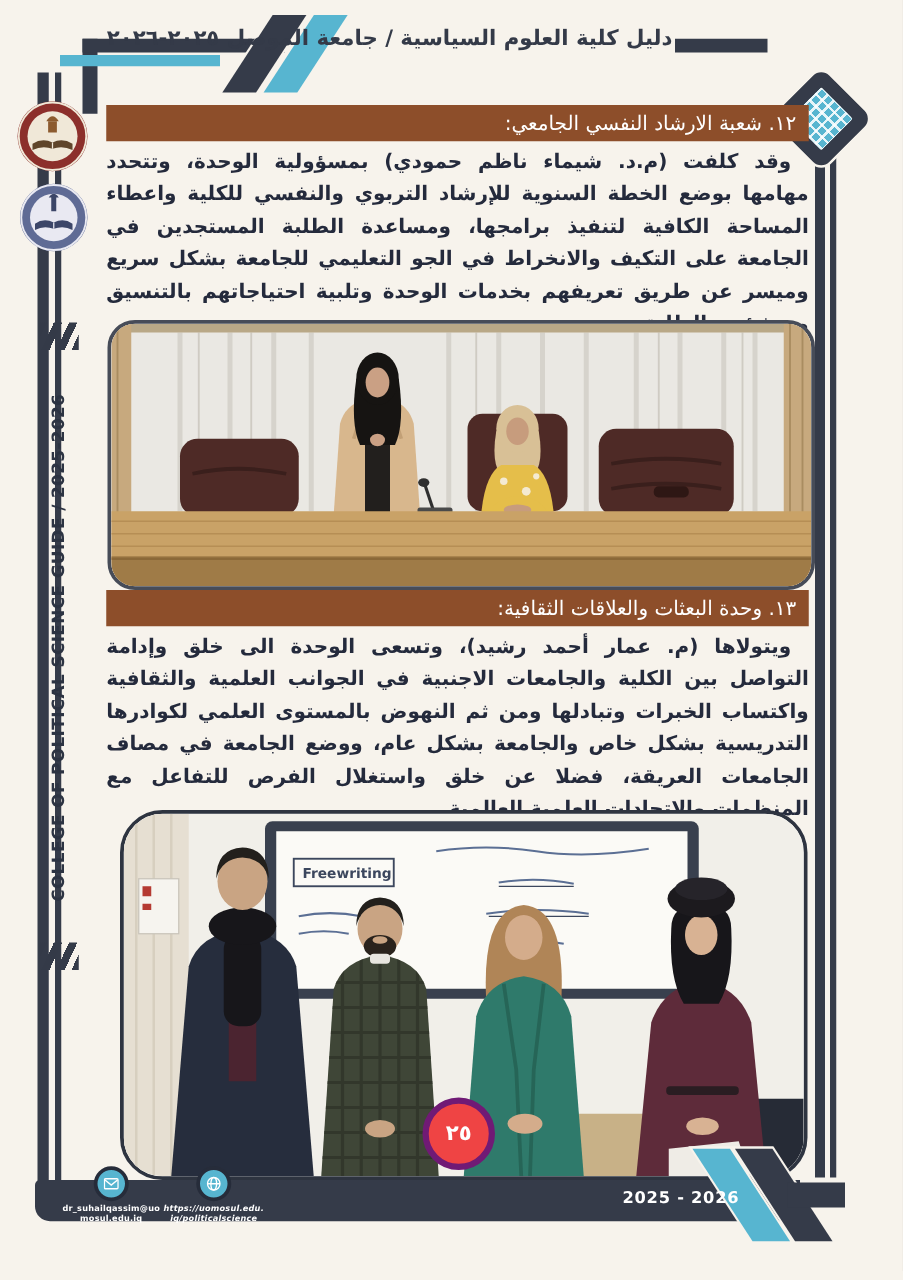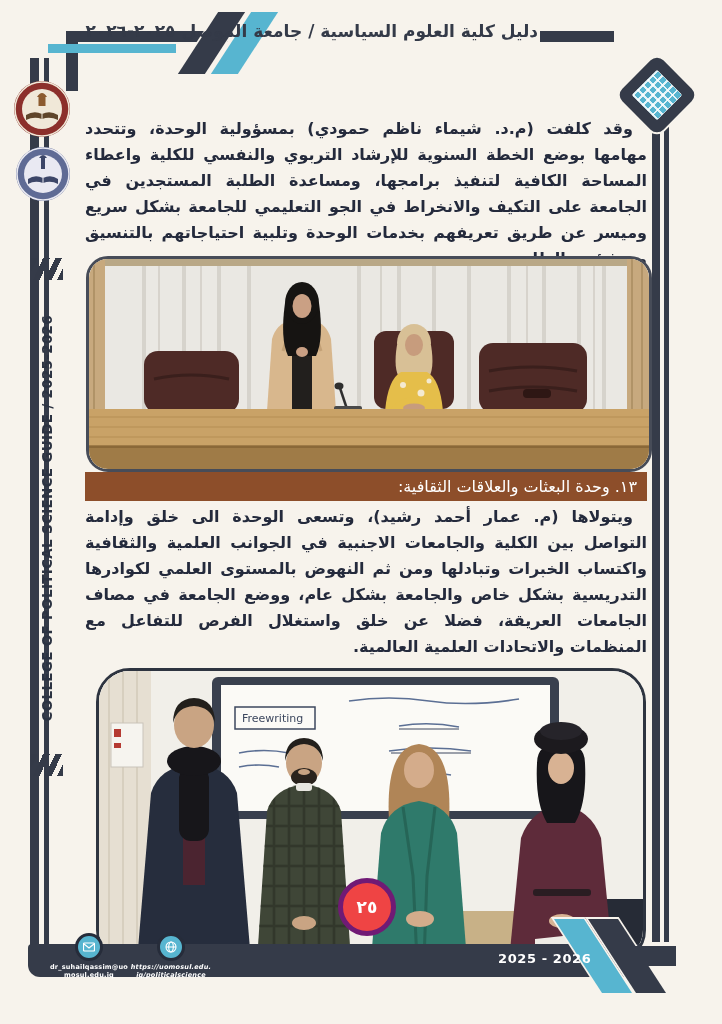--- a/index.html
+++ b/index.html
@@ -68,21 +68,21 @@
     direction:rtl; text-align:justify; text-indent:14px;
     font-size:16px; font-weight:bold; color:#242a3c; line-height:1.62;
   }
   .p1 { top:116px; } .p2 { top:504px; }
 
   .photo {
     position:absolute; overflow:hidden; background:#eee;
     border:3px solid #474c58; box-shadow:inset 0 0 0 3px #fdfcfa;
   }
   .photo1 { left:86px; top:256px; width:560px; height:210px; border-radius:22px; }
-  .photo2 { left:96px; top:668px; width:544px; height:290px; border-radius:34px; border-color:#2e3440; }
+  .photo2 { left:96px; top:648px; width:544px; height:290px; border-radius:34px; border-color:#2e3440;font-weight:bold; }
   .photo svg { display:block; width:100%; height:100%; }
 
   
   .footer-bar {
     position:absolute; left:28px; top:944px; width:612px; height:33px;
     background:#353b49; border-radius:4px 0 0 12px;
   }
   .ffold { position:absolute; top:919px; width:30px; height:74px; transform:skewX(33deg); box-shadow:0 0 0 2px #f7f3ec; }
   .ffold-teal { left:578px; background:#57b5d0; }
   .ffold-navy { left:612px; background:#353b49; }
@@ -148,20 +148,21 @@
       <path d="M28 32 V37" stroke="#e9e9f2" stroke-width="1"></path>
     </svg>
   </div>
 
   <div class="vorn vorn-top"></div>
   <div class="vtext-wrap">
     <div class="vtext">COLLEGE OF POLITICAL SCIENCE GUIDE / 2025-2026</div>
   </div>
   <div class="vorn vorn-bot"></div>
 
+  <div class="sec-heading h1">١٢. شعبة الارشاد النفسي الجامعي:</div>
   <div class="para p1">وقد كلفت (م.د. شيماء ناظم حمودي) بمسؤولية الوحدة، وتتحدد مهامها بوضع الخطة السنوية للإرشاد التربوي والنفسي للكلية واعطاء المساحة الكافية لتنفيذ برامجها، ومساعدة الطلبة المستجدين في الجامعة على التكيف والانخراط في الجو التعليمي للجامعة بشكل سريع وميسر عن طريق تعريفهم بخدمات الوحدة وتلبية احتياجاتهم بالتنسيق مع شؤون الطلبة.</div>
 
   <div class="photo photo1" aria-label="Two women at a wooden conference table: one standing in a tan blazer and black hijab, one seated in a yellow blouse and beige hijab, maroon office chairs, marble wall">
     <svg viewBox="0 0 560 210" preserveAspectRatio="none">
       <rect width="560" height="210" fill="#eae8e3"></rect>
       <g stroke="#d6d3cc" stroke-width="4">
         <path d="M55 7 V150"></path>
           <path d="M95 7 V150"></path>
           <path d="M130 7 V150"></path>
           <path d="M160 7 V150"></path>

